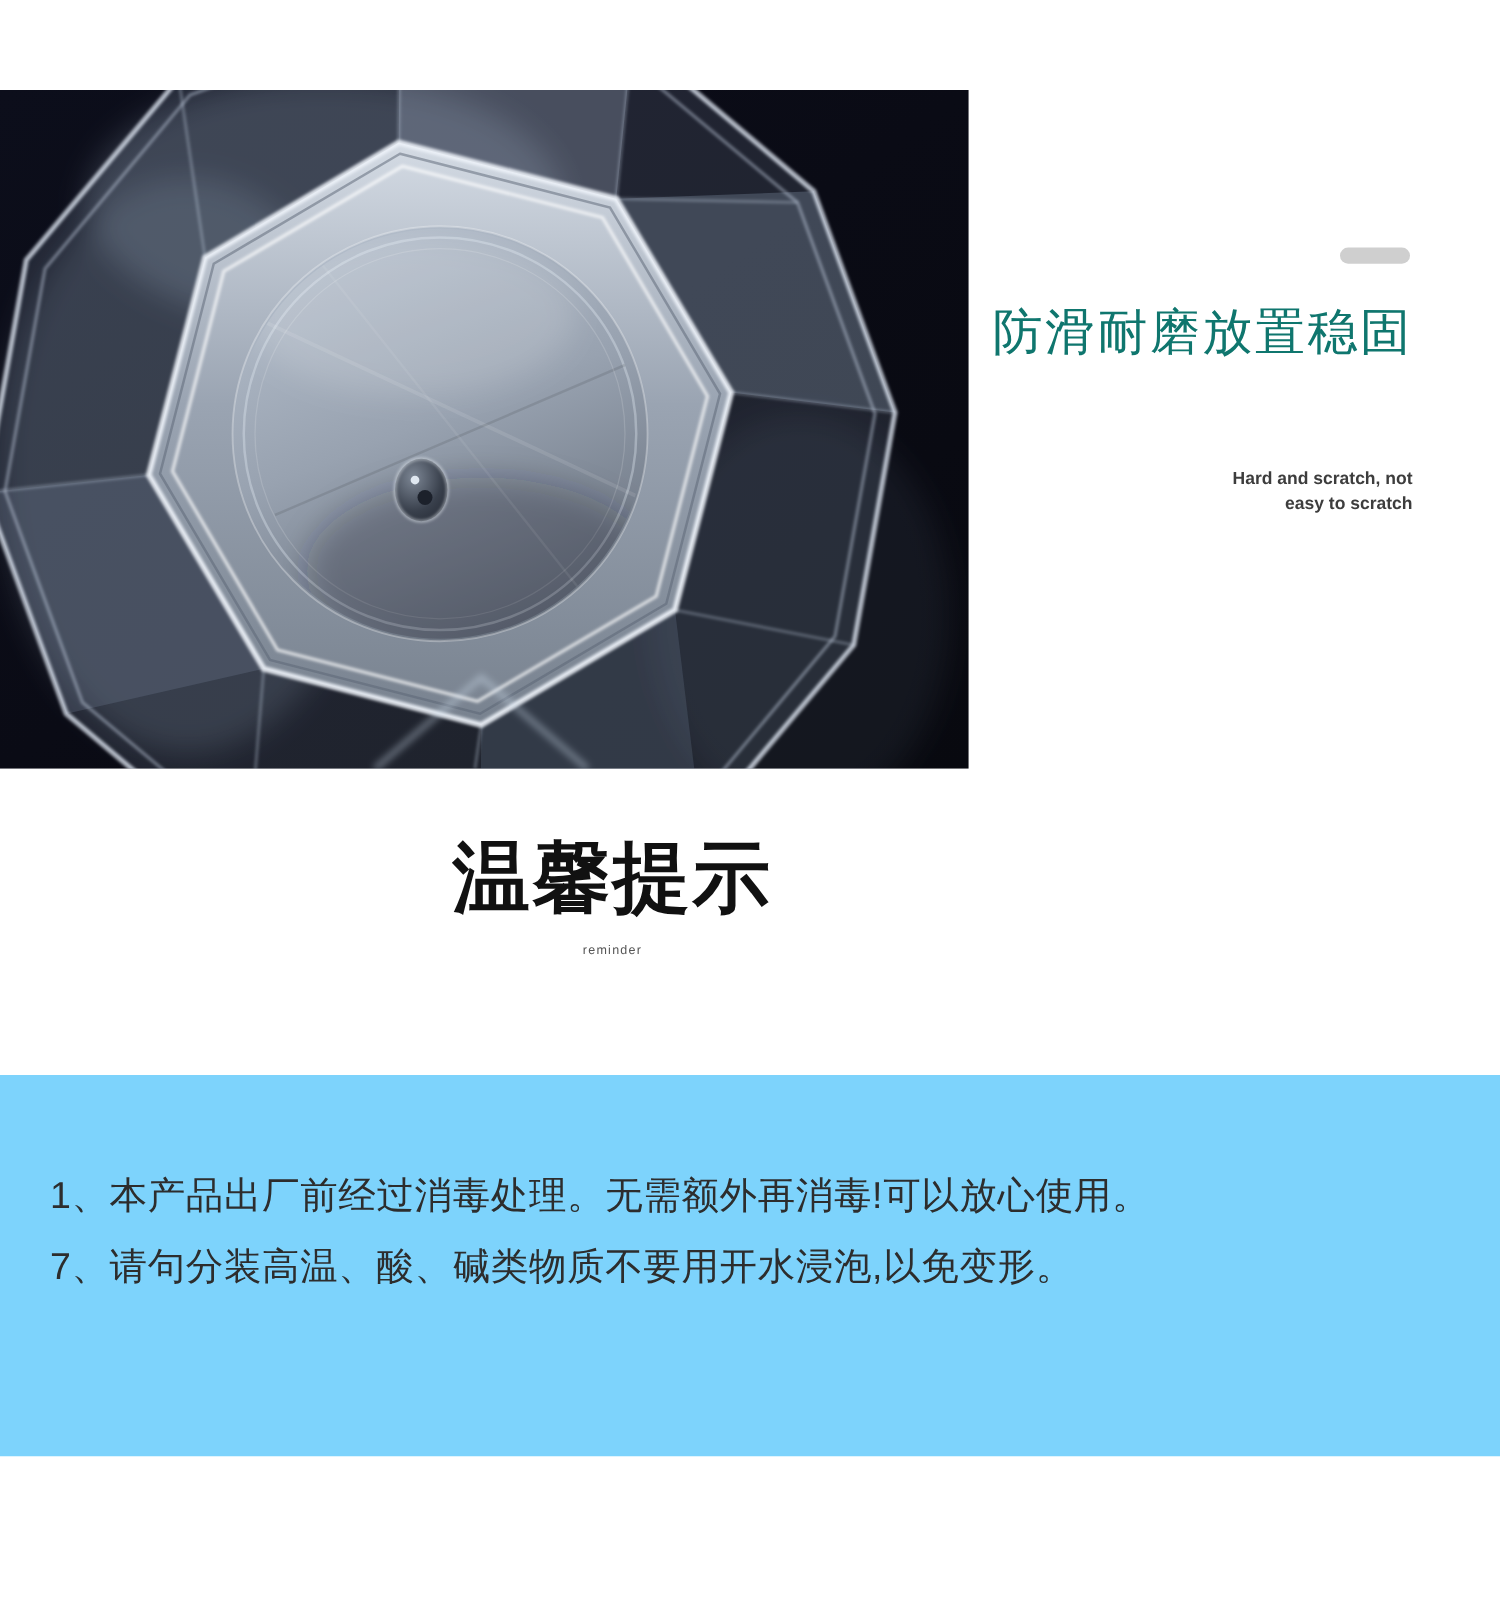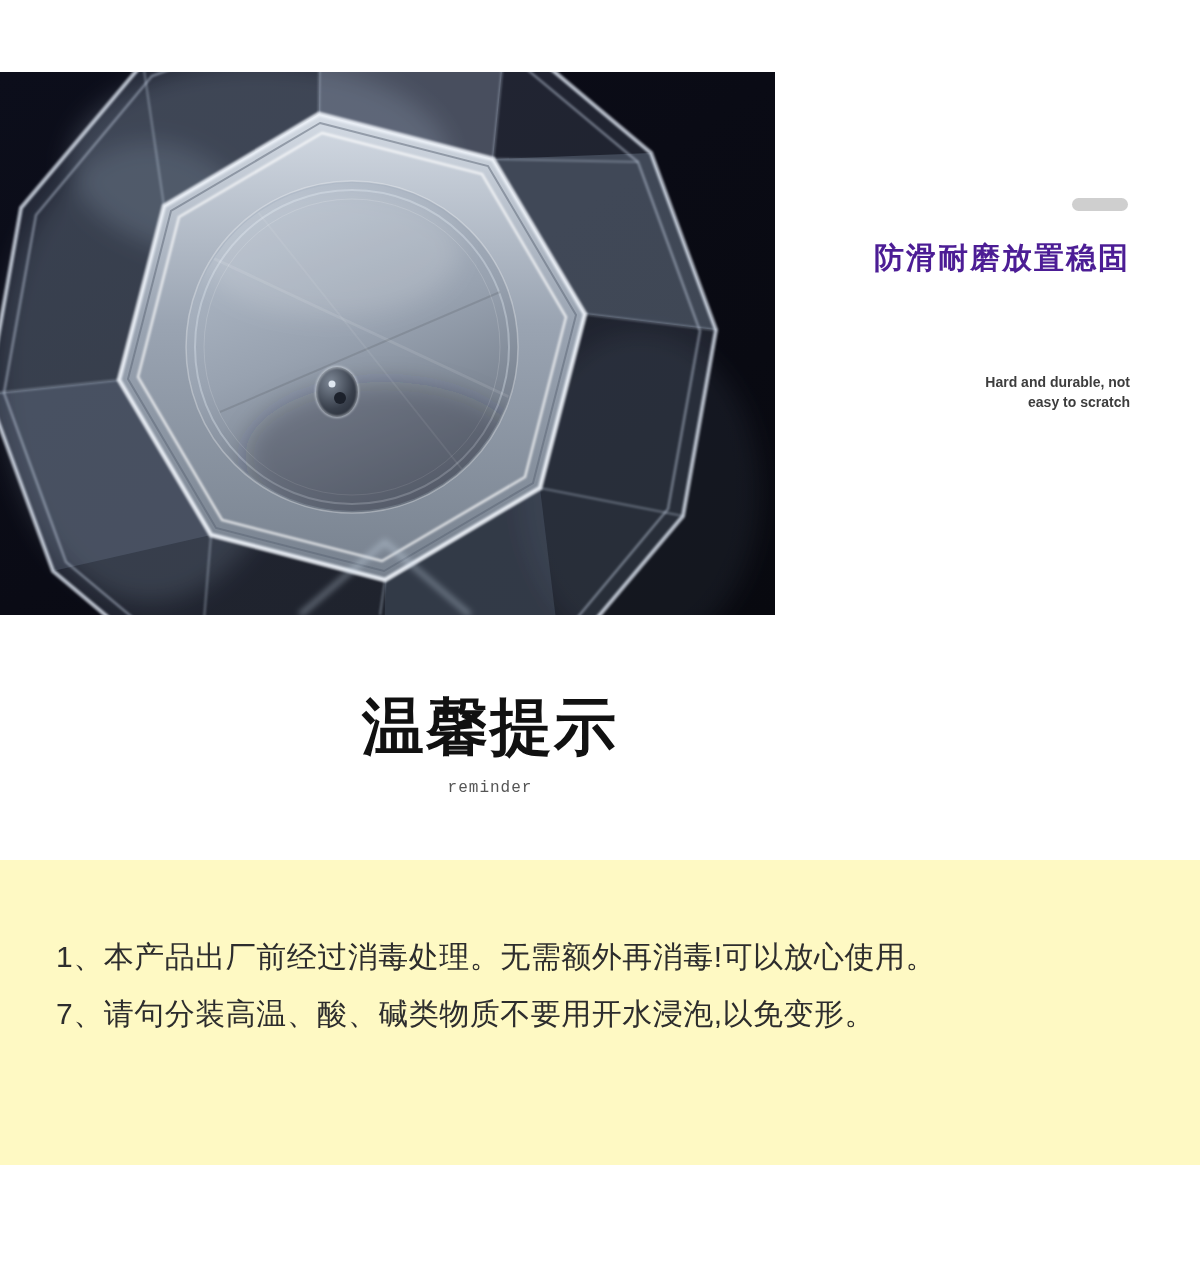--- a/index.html
+++ b/index.html
@@ -12,42 +12,42 @@
   
   .photo{position:absolute;left:0;top:72px;width:775px;height:543px;margin:0;}
   .photo svg{display:block;width:775px;height:543px;}
   
   .pill{
     position:absolute;left:1072px;top:198px;width:56px;height:13px;
     border-radius:7px;background:#cfcfcf;
   }
   .feature-heading{
     position:absolute;right:70px;top:238px;margin:0;
-    font-size:30px;font-weight:700;color:#4c1d95;letter-spacing:2px;
+    font-size:40px;font-weight:400;color:#0f766e;letter-spacing:2px;
     white-space:nowrap;
   }
   .feature-en{
     position:absolute;right:70px;top:372px;margin:0;
     font-size:14px;line-height:20px;font-weight:700;color:#3d3d3d;
     text-align:right;white-space:nowrap;
   }
   
-  .title-block{position:absolute;left:0;top:694px;width:980px;text-align:center;}
+  .title-block{position:absolute;left:0;top:670px;width:980px;text-align:center;}
   .title-block h1{
     margin:0;font-size:62px;line-height:1.05;font-weight:700;color:#111111;
     letter-spacing:2px;
   }
   .title-block .sub{
-    margin-top:20px;font-size:16px;color:#555555;letter-spacing:1px;font-family:Liberation Mono, monospace;
+    margin-top:20px;font-size:10px;color:#555555;letter-spacing:1px;
   }
   
   .notes{
     position:absolute;left:0;top:860px;width:1200px;height:305px;
-    background:#fef9c3;box-sizing:border-box;
-    padding:68px 0 0 56px;
+    background:#7dd3fc;box-sizing:border-box;
+    padding:68px 0 0 40px;
   }
   .notes p{
     margin:0;font-size:30px;line-height:57px;color:#2d2d2d;
     white-space:nowrap;letter-spacing:0.5px;
   }
 </style>
 </head>
 <body>
 
 <div class="page">
@@ -148,21 +148,21 @@
         <circle cx="340" cy="326" r="6" fill="#1c212b"></circle>
         <circle cx="332" cy="312" r="3.5" fill="#dfe7f0"></circle>
       </g>
 
       <path d="M300,543 L385,470 L470,543" fill="none" stroke="rgba(210,224,240,0.40)" stroke-width="5" filter="url(#soft3)"></path>
     </svg>
   </figure>
 
   <span class="pill"></span>
   <h2 class="feature-heading">防滑耐磨放置稳固</h2>
-  <p class="feature-en"><span>Hard and durable, not</span><br><span>easy to scratch</span></p>
+  <p class="feature-en"><span>Hard and scratch, not</span><br><span>easy to scratch</span></p>
 
   <section class="title-block">
     <h1>温馨提示</h1>
     <div class="sub">reminder</div>
   </section>
 
   <section class="notes">
     <p>1、本产品出厂前经过消毒处理。无需额外再消毒!可以放心使用。</p>
     <p>7、请句分装高温、酸、碱类物质不要用开水浸泡,以免变形。</p>
   </section>

